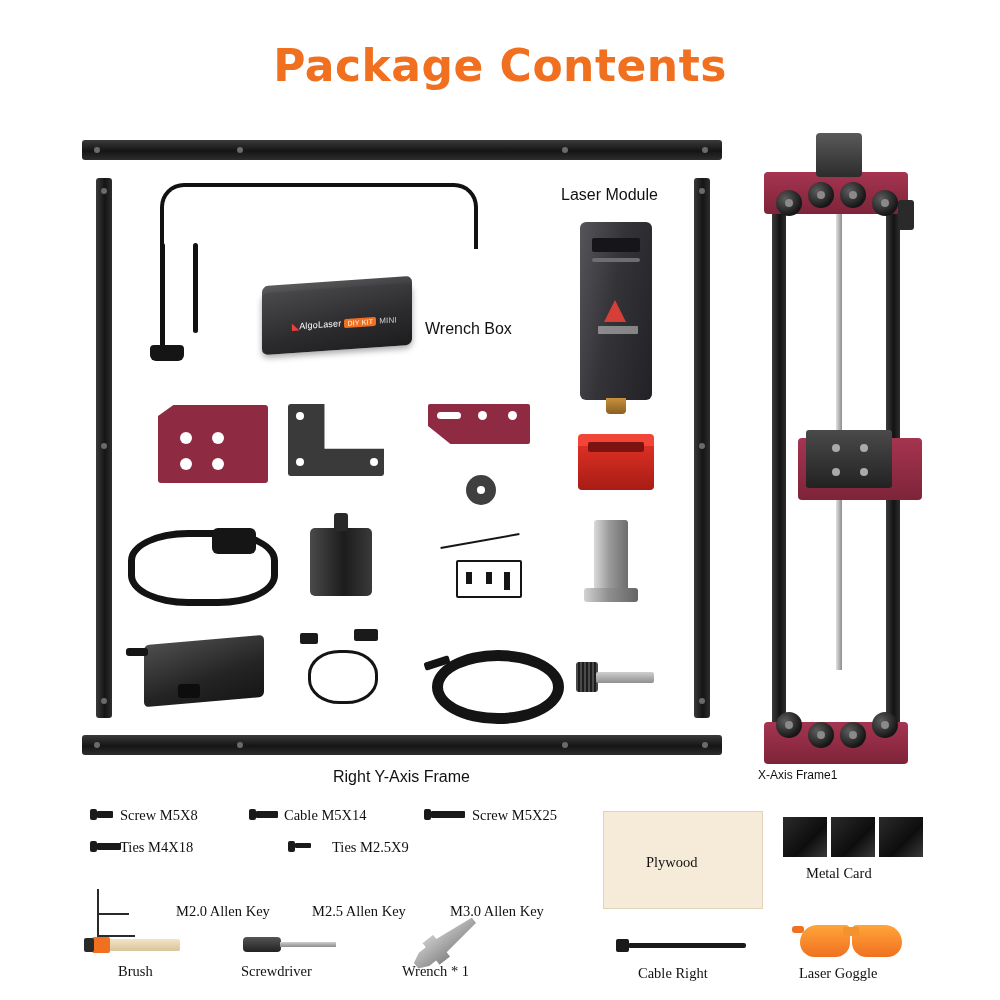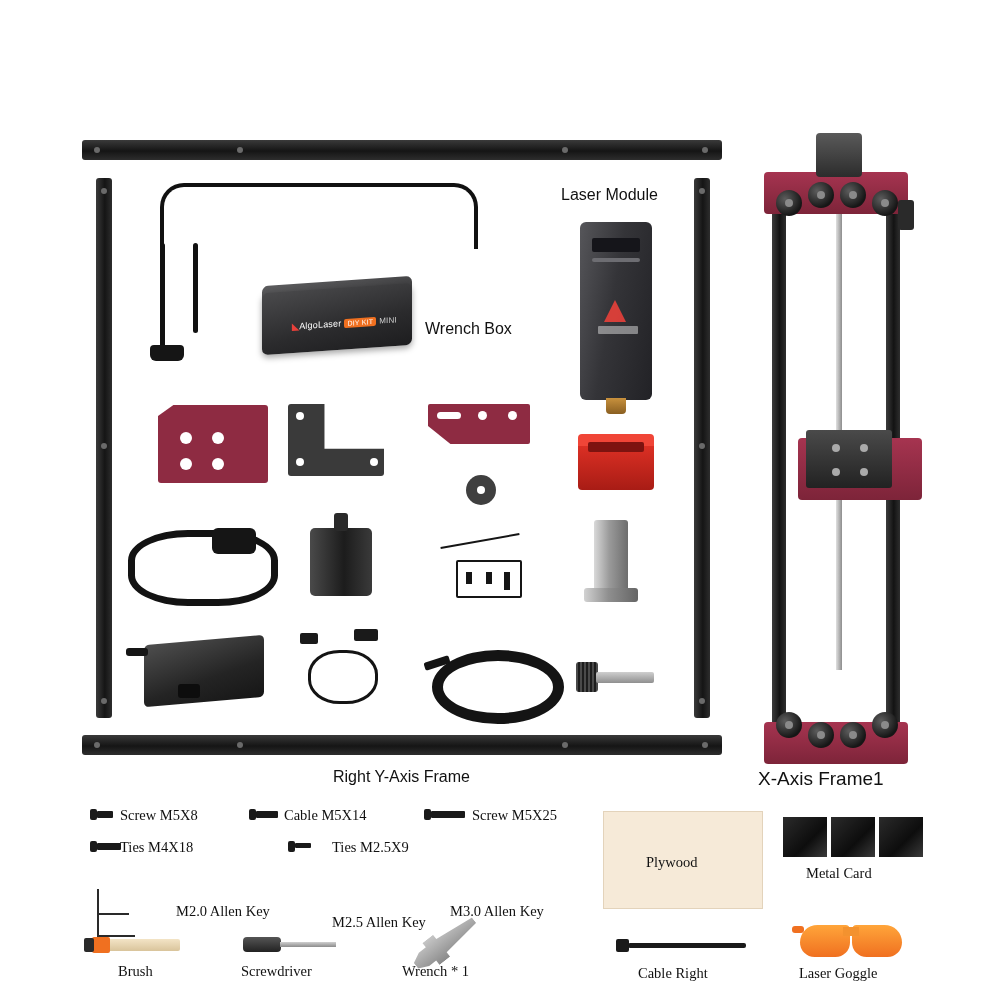--- a/index.html
+++ b/index.html
@@ -66,20 +66,21 @@
   .plywood{
     position:absolute;background:#f6ead8;border:1px solid #e3d3bb;
   }
   .metal-card{position:absolute;background:linear-gradient(135deg,#2b2b2b,#0d0d0d 60%,#3a3a3a);}
 </style>
 </head>
 <body>
 
 <div class="page">
 
+  <div class="title">Package Contents</div>
 
   <div class="rail-h" style="left:82px;top:140px;width:640px;height:20px;">
     <span class="hole" style="left:12px;top:7px;width:6px;height:6px;"></span>
     <span class="hole" style="left:155px;top:7px;width:6px;height:6px;"></span>
     <span class="hole" style="left:480px;top:7px;width:6px;height:6px;"></span>
     <span class="hole" style="left:620px;top:7px;width:6px;height:6px;"></span>
   </div>
   <div class="rail-h" style="left:82px;top:735px;width:640px;height:20px;">
     <span class="hole" style="left:12px;top:7px;width:6px;height:6px;"></span>
     <span class="hole" style="left:155px;top:7px;width:6px;height:6px;"></span>
@@ -191,21 +192,21 @@
   <div class="wheel" style="left:840px;top:722px;width:26px;height:26px;"></div>
   <div class="wheel" style="left:872px;top:712px;width:26px;height:26px;"></div>
 
   <div class="shape maroon-block" style="left:798px;top:438px;width:124px;height:62px;"></div>
   <div class="shape" style="left:806px;top:430px;width:86px;height:58px;background:linear-gradient(180deg,#4a4a4a,#222);border-radius:3px;"></div>
   <div class="shape" style="left:832px;top:444px;width:8px;height:8px;border-radius:50%;background:#aaa;"></div>
   <div class="shape" style="left:860px;top:444px;width:8px;height:8px;border-radius:50%;background:#aaa;"></div>
   <div class="shape" style="left:832px;top:468px;width:8px;height:8px;border-radius:50%;background:#aaa;"></div>
   <div class="shape" style="left:860px;top:468px;width:8px;height:8px;border-radius:50%;background:#aaa;"></div>
 
-  <div class="lbl" style="left:758px;top:768px;font-size:19px;">X-Axis Frame1</div>
+  <div class="lbl" style="left:758px;top:768px;font-size:12px;">X-Axis Frame1</div>
 
   <div class="bottom">
 
     <div class="screw-head" style="left:90px;top:16px;"></div>
     <div class="screw" style="left:97px;top:18px;width:16px;"></div>
     <div class="item-lbl" style="left:120px;top:14px;">Screw M5X8</div>
 
     <div class="screw-head" style="left:249px;top:16px;"></div>
     <div class="screw" style="left:256px;top:18px;width:22px;"></div>
     <div class="item-lbl" style="left:284px;top:14px;">Cable M5X14</div>
@@ -218,21 +219,21 @@
     <div class="screw" style="left:97px;top:50px;width:24px;"></div>
     <div class="item-lbl" style="left:120px;top:46px;">Ties M4X18</div>
 
     <div class="screw-head" style="left:288px;top:48px;"></div>
     <div class="screw" style="left:295px;top:50px;width:16px;height:5px;"></div>
     <div class="item-lbl" style="left:332px;top:46px;">Ties M2.5X9</div>
 
     <div class="allen" style="left:97px;top:96px;width:30px;height:24px;"></div>
     <div class="allen" style="left:97px;top:118px;width:36px;height:24px;"></div>
     <div class="item-lbl" style="left:176px;top:110px;">M2.0 Allen Key</div>
-    <div class="item-lbl" style="left:312px;top:121px;margin-left:20px;">M2.5 Allen Key</div>
+    <div class="item-lbl" style="left:312px;top:110px;">M2.5 Allen Key</div>
     <div class="item-lbl" style="left:450px;top:110px;">M3.0 Allen Key</div>
 
     <div class="shape" style="left:108px;top:146px;width:72px;height:12px;background:linear-gradient(180deg,#f3e4c6,#d9c49b);border-radius:2px;"></div>
     <div class="shape" style="left:92px;top:144px;width:18px;height:16px;background:#f07020;border-radius:2px;"></div>
     <div class="shape" style="left:84px;top:145px;width:10px;height:14px;background:#2a2a2a;border-radius:2px;"></div>
     <div class="item-lbl" style="left:118px;top:170px;">Brush</div>
 
     <div class="shape" style="left:243px;top:144px;width:38px;height:15px;background:linear-gradient(180deg,#555,#222);border-radius:4px;"></div>
     <div class="shape" style="left:280px;top:149px;width:56px;height:5px;background:linear-gradient(180deg,#cfcfcf,#8c8c8c);"></div>
     <div class="item-lbl" style="left:241px;top:170px;">Screwdriver</div>

